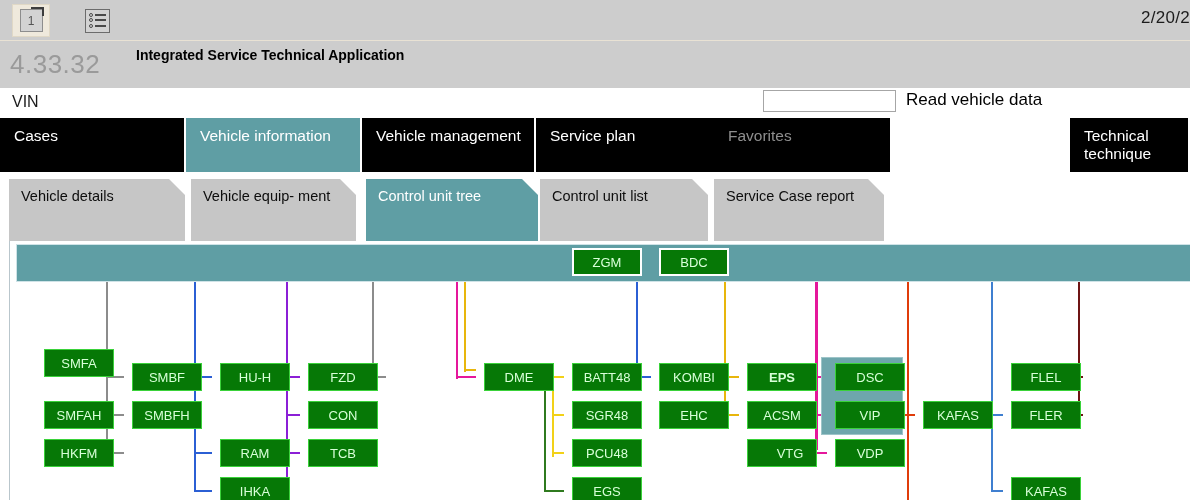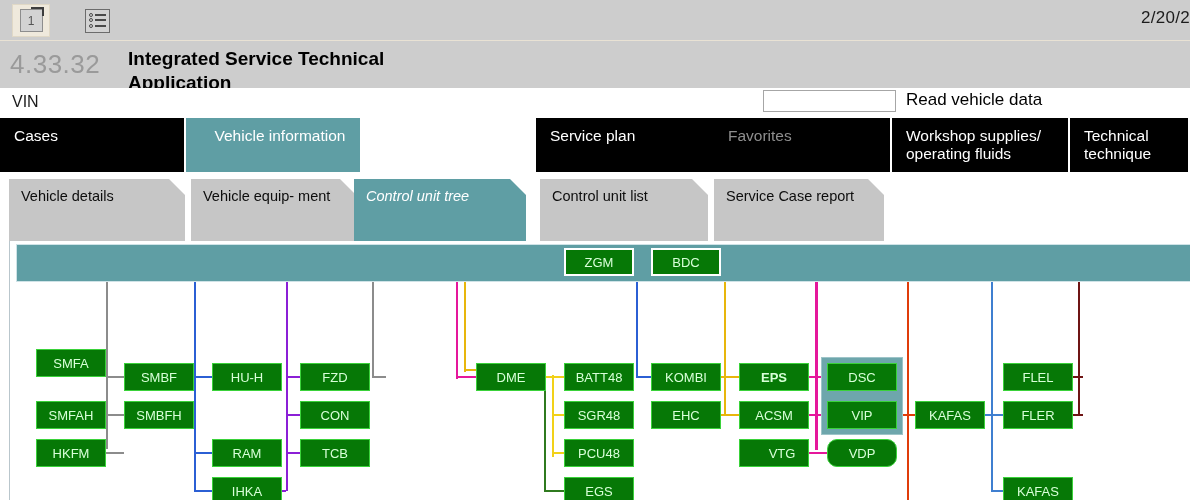--- a/index.html
+++ b/index.html
@@ -50,22 +50,22 @@
   
   .titleband {
     position: absolute; left: 0; top: 41px; width: 1190px; height: 47px;
     background: #cdcdcd;
   }
   .version {
     position: absolute; left: 10px; top: 8px;
     font-size: 26px; color: #9a9a9a; letter-spacing: .5px;
   }
   .apptitle {
-    position: absolute; left: 128px; top: 6px; width: 330px;
-    font-size: 19px; font-weight: bold; color: #000; line-height: 1.28;
+    position: absolute; left: 136px; top: 6px; width: 330px;
+    font-size: 14px; font-weight: bold; color: #000; line-height: 1.28;
   }
 
   
   .vinrow {
     position: absolute; left: 0; top: 88px; width: 1190px; height: 30px;
     background: #ffffff;
   }
   .vin-label {
     position: absolute; left: 12px; top: 5px;
     font-size: 16px; color: #1b1b1b;
@@ -120,21 +120,21 @@
   }
   .tree-header {
     position: absolute; left: 6px; top: 3px; width: 1175px; height: 38px;
     background: #5f9ea4; border: 1px solid #cfe3e7;
   }
   .node {
     position: absolute; width: 70px; height: 28px;
     background: #067806; border: 1.5px solid #3ad23a;
     color: #d8ffd8; font-size: 13px;
     display: flex; align-items: center; justify-content: center;
-    z-index: 5; white-space: nowrap;
+    z-index: 5; white-space: nowrap; margin-left: 8px;
   }
   .node.root {
     background: #067806; border: 2px solid #ffffff; z-index: 7;
   }
   .line { position: absolute; z-index: 2; }
   .sel-frame {
     position: absolute; z-index: 4;
     background: #6ea6ac; border: 1px solid #9dc4c8;
   }
 </style>
@@ -174,31 +174,31 @@
   </div>
 
   <div class="vinrow">
     <div class="vin-label">VIN</div>
     <input class="vin-input" type="text" placeholder="" style="">
     <div class="vin-read">Read vehicle data</div>
   </div>
 
   <div class="tabs">
       <div class="tab" style="left: 0px; width: 186px;"><span>Cases</span></div>
-      <div class="tab teal" style="left: 186px; width: 176px; text-align: center;"><span>Vehicle information</span></div>
+      <div class="tab teal" style="left: 186px; width: 176px;"><span>Vehicle information</span></div>
+      <div class="tab" style="left: 362px; width: 174px;"><span>Vehicle management</span></div>
       <div class="tab" style="left: 536px; width: 210px;"><span>Service plan</span></div>
       <div class="tab dim" style="left: 714px; width: 178px;"><span>Favorites</span></div>
-      <div class="tab" style="left: 892px; width: 178px;"><span>Workshop supplies/ operating fluids</span></div>
       <div class="tab" style="left: 1070px; width: 120px;"><span>Technical technique</span></div>
     </div>
 
   <div class="subtabs">
       <div class="subtab" style="left: 9px; width: 176px;"><span>Vehicle details</span></div>
       <div class="subtab" style="left: 191px; width: 165px;"><span>Vehicle equip- ment</span></div>
-      <div class="subtab teal" style="left: 354px; width: 172px; font-style: italic;"><span>Control unit tree</span></div>
+      <div class="subtab teal" style="left: 366px; width: 172px;"><span>Control unit tree</span></div>
       <div class="subtab" style="left: 540px; width: 168px;"><span>Control unit list</span></div>
       <div class="subtab" style="left: 714px; width: 170px;"><span>Service Case report</span></div>
     </div>
 
   <div class="tree">
     <div class="tree-header"></div>
     <div id="lines">
         <div class="line" style="left: 96px; top: 41px; width: 2px; height: 167px; background: rgb(140, 140, 140);"></div>
         <div class="line" style="left: 96px; top: 135px; width: 18px; height: 2px; background: rgb(140, 140, 140);"></div>
         <div class="line" style="left: 96px; top: 135px; width: 18px; height: 2px; background: rgb(140, 140, 140);"></div>
@@ -313,21 +313,21 @@
         </div>
         <div class="node" style="left: 729px; top: 198px; padding-left: 16px;">
           <span>VTG</span>
         </div>
         <div class="node" style="left: 817px; top: 122px;">
           <span>DSC</span>
         </div>
         <div class="node" style="left: 817px; top: 160px;">
           <span>VIP</span>
         </div>
-        <div class="node" style="left: 817px; top: 198px; border-radius: 10px;">
+        <div class="node" style="left: 817px; top: 198px;">
           <span>VDP</span>
         </div>
         <div class="node" style="left: 905px; top: 160px;">
           <span>KAFAS</span>
         </div>
         <div class="node" style="left: 993px; top: 122px;">
           <span>FLEL</span>
         </div>
         <div class="node" style="left: 993px; top: 160px;">
           <span>FLER</span>

